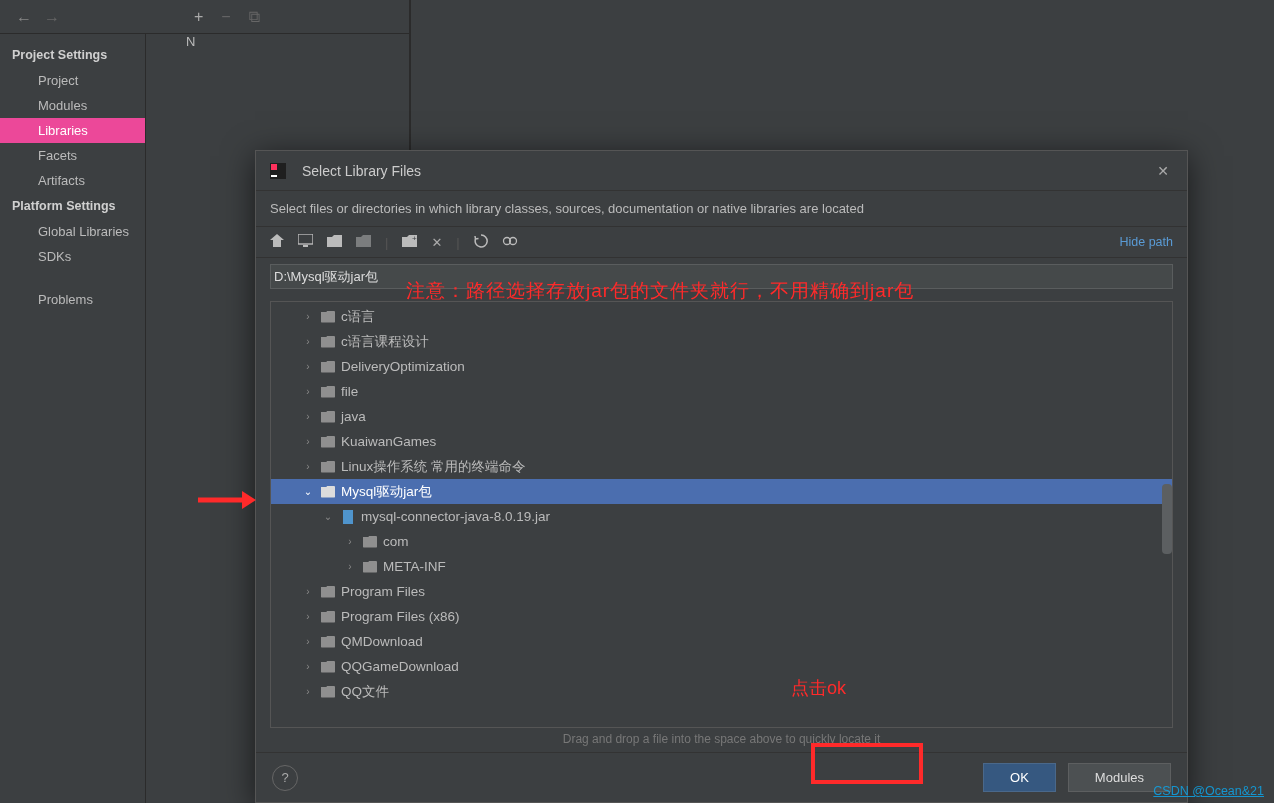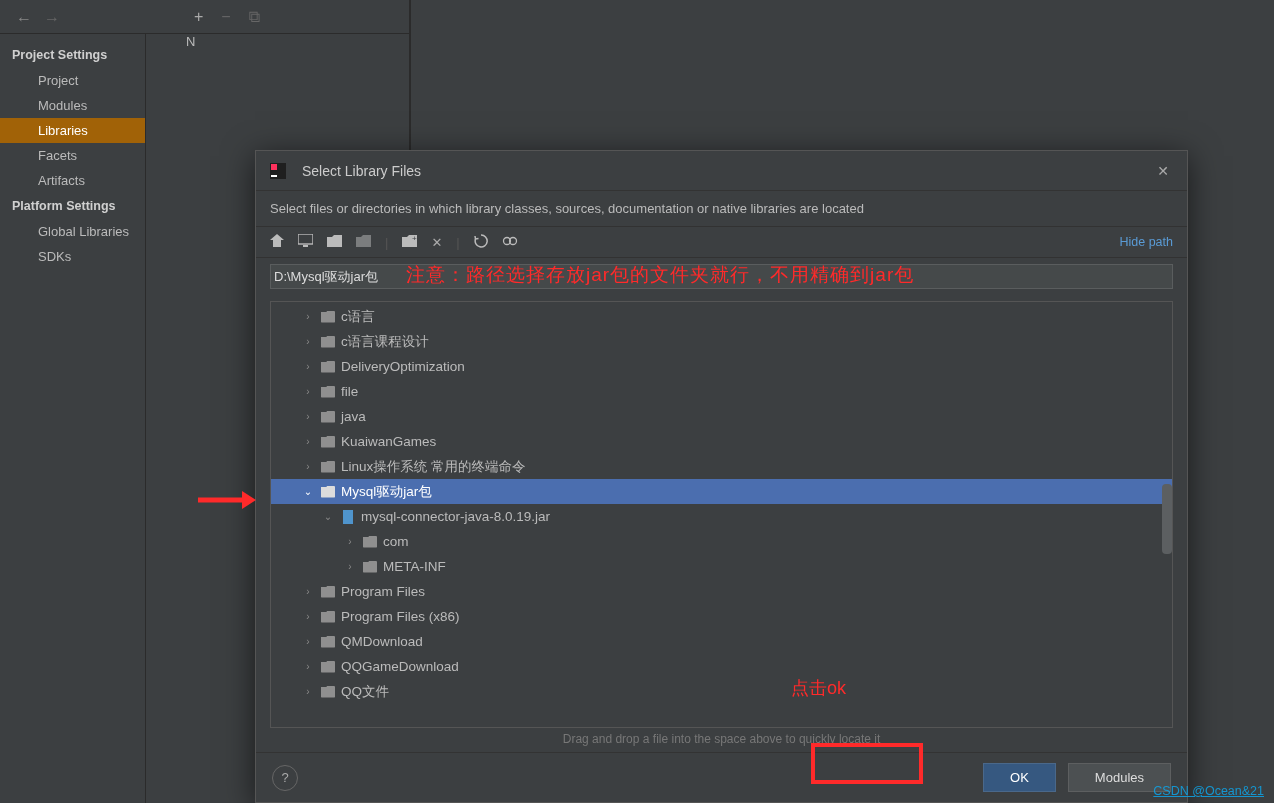--- a/index.html
+++ b/index.html
@@ -6,21 +6,21 @@
     body { background:#3c3f41; color:#bbbbbb; width:1274px; height:803px; position:relative; overflow:hidden; font-size:13px; }
 
     
     .top-strip { height:34px; display:flex; align-items:center; padding:0 10px; border-bottom:1px solid #2b2b2b; }
     .top-strip .arrow { color:#888; font-size:16px; padding:0 6px; cursor:pointer; }
 
     
     .sidebar { position:absolute; top:34px; left:0; width:146px; height:calc(100% - 34px); background:#3c3f41; border-right:1px solid #2b2b2b; padding-top:8px;}
     .side-heading { color:#d0d0d0; font-weight:bold; padding:6px 12px 6px 12px; font-size:12.5px; }
     .side-item { padding:5px 12px 5px 38px; font-size:13px; color:#bbbbbb; cursor:pointer;}
-    .side-item.selected { background:#a16207; color:#fff; }
+    .side-item.selected { background:#ec4899; color:#fff; }
 
     
     .panel2 { position:absolute; top:0; left:186px; width:224px; height:100%; background:#3c3f41; border-right:1px solid #2b2b2b;}
     .panel2-toolbar { display:flex; align-items:center; height:34px; border-bottom:1px solid #2b2b2b; padding:0 8px; gap:18px;}
     .titem { color:#aaa; font-size:16px; cursor:pointer; }
     .titem.dim { color:#666; }
 
     
     .content { position:absolute; top:0; left:410px; right:0; bottom:0; background:#3c3f41; border-left:1px solid #2b2b2b;}
 
@@ -53,21 +53,21 @@
 
     .dlg-hint { text-align:center; color:#777; font-size:12px; padding:4px 0 6px;}
     .dlg-footer { display:flex; align-items:center; padding:10px 16px; background:#3c3f41; border-top:1px solid #333;}
     .help-btn { width:26px; height:26px; border:1px solid #666; border-radius:50%; text-align:center; line-height:24px; color:#aaa; cursor:pointer;}
     .footer-spacer { flex:1;}
     .btn { padding:6px 26px; font-size:13px; border:1px solid #5d5f60; background:#4c5052; color:#ddd; cursor:pointer; margin-left:12px;}
     .btn.primary { background:#365880; border-color:#4a688a; color:#fff;}
 
     
     .ann { position:absolute; color:#ff2a2a; font-weight:500; pointer-events:none;}
-    .ann-path { top:262px; left:406px; font-size:19px; letter-spacing:1px;}
+    .ann-path { top:278px; left:406px; font-size:19px; letter-spacing:1px;}
     .ann-arrow { top:489px; left:196px; }
     .ann-ok { top:676px; left:791px; font-size:18px;}
     .ok-box { position:absolute; top:743px; left:811px; width:112px; height:41px; border:4px solid #ff2a2a; pointer-events:none;}
     .watermark { position:absolute; bottom:5px; right:10px; color:#0ea5e9; font-size:12.5px; opacity:.85;text-decoration:underline;}
 
     
     .ij-icon svg { width:16px; height:16px;}
   </style>
 </head>
 <body>
@@ -85,20 +85,23 @@
       <div class="side-item selected">Libraries</div>
       <div class="side-item">Facets</div>
       <div class="side-item">Artifacts</div>
     </div>
   <div class="side-heading">Platform Settings</div>
   <div id="side2">
       <div class="side-item">Global Libraries</div>
       <div class="side-item">SDKs</div>
     </div>
   <div style="height:18px"></div>
+  <div id="side3">
+      <div class="side-item">Problems</div>
+    </div>
 </div>
 
 <div class="panel2">
   <div class="panel2-toolbar">
     <span class="titem">+</span>
     <span class="titem dim">−</span>
     <span class="titem dim">⧉</span>
   </div>
   <div class="n-letter">N</div>
 </div>

